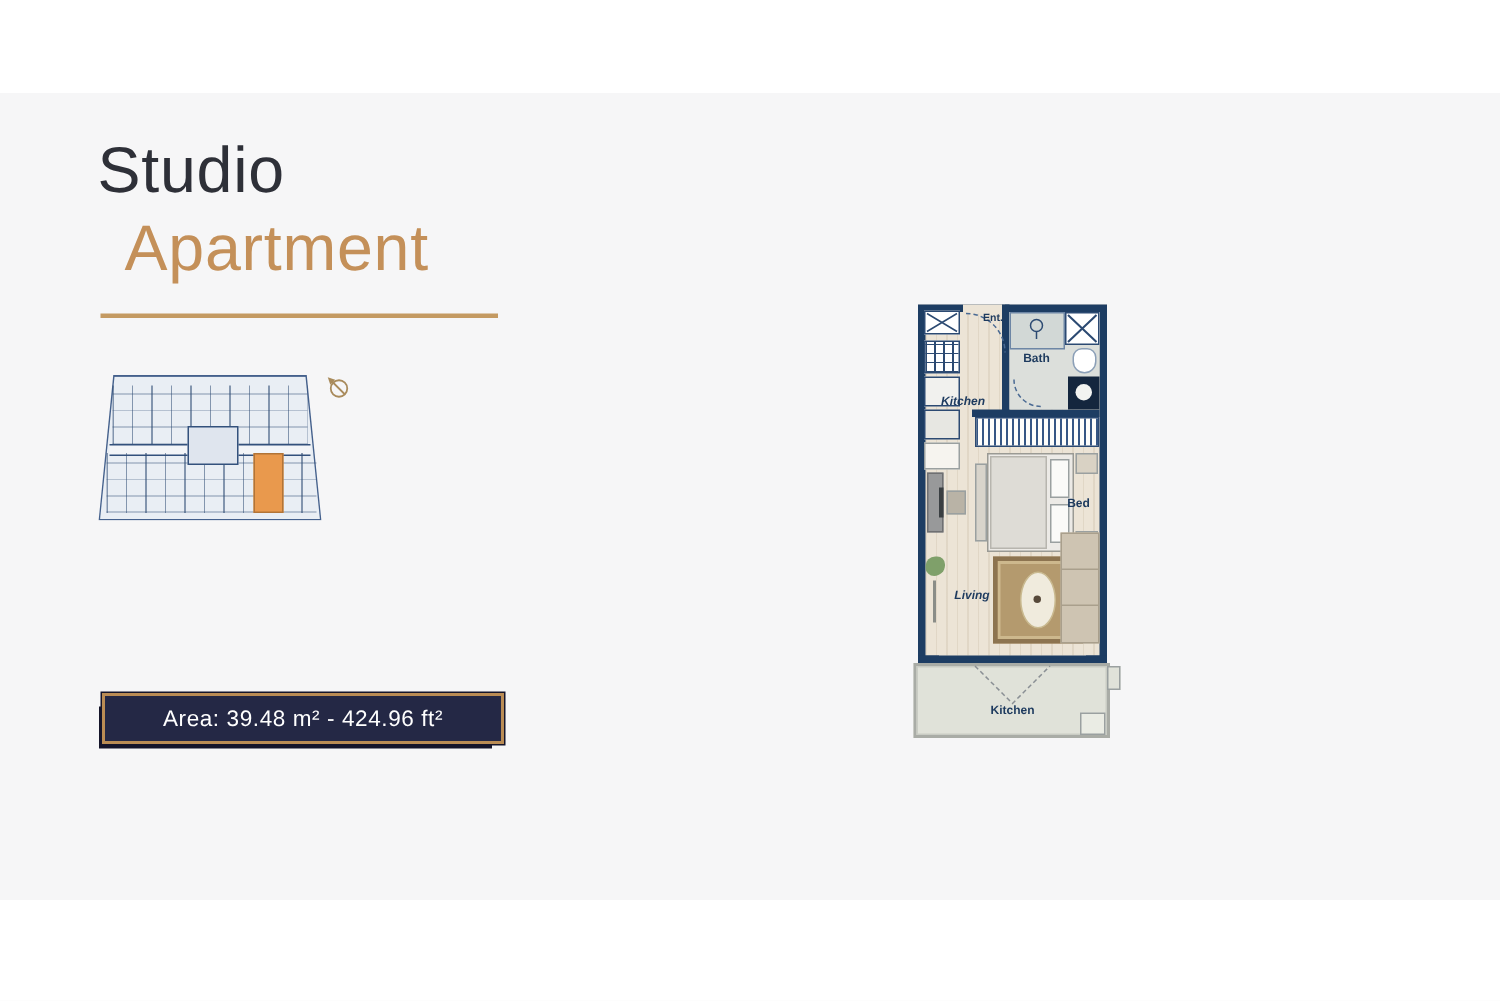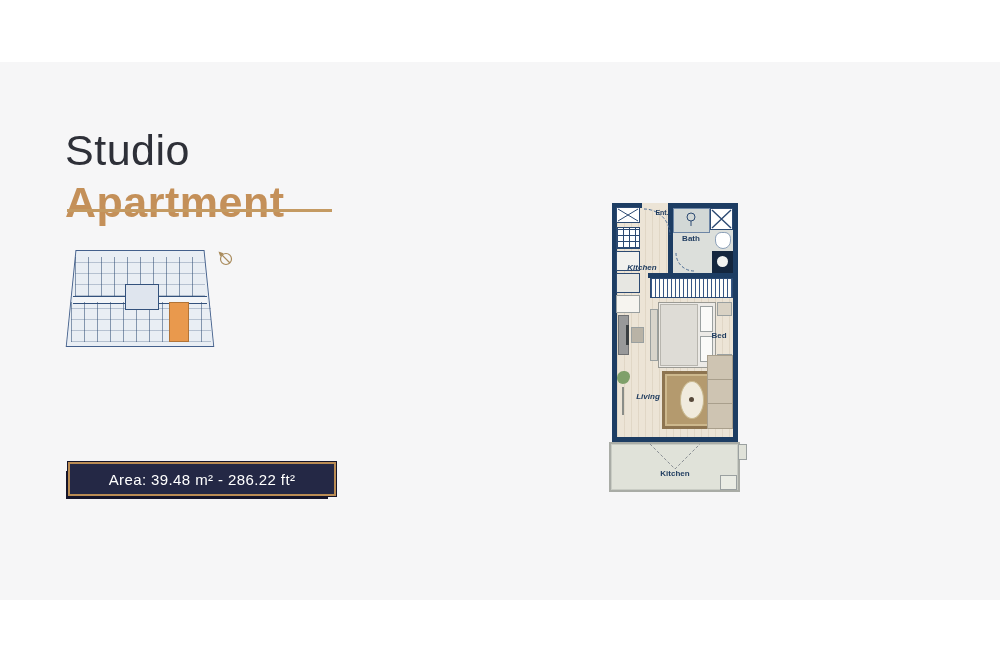--- a/index.html
+++ b/index.html
@@ -3,22 +3,22 @@
 <meta charset="utf-8">
 <style>
   html,body{margin:0;padding:0;background:#ffffff;}
   #stage{position:relative;width:1000px;height:667px;background:#ffffff;overflow:hidden;
          font-family:"Liberation Sans", sans-serif;}
   .abs{position:absolute;}
   
   #band{left:0;top:62px;width:1000px;height:538px;background:#f6f6f7;}
   
   #title{left:65px;top:88px;line-height:1.22;}
-  #title .l1{font-size:43px;font-weight:400;color:#2e3038;letter-spacing:.5px;margin-top:36px;}
-  #title .l2{font-size:43px;font-weight:700;color:#c49059;letter-spacing:.5px;}
+  #title .l1{font-size:43px;font-weight:400;color:#2e3038;letter-spacing:.5px;}
+  #title .l2{font-size:43px;font-weight:400;color:#c49059;letter-spacing:.5px;margin-left:18px;}
   #rule{left:67px;top:209px;width:265px;height:3px;background:#c49a62;}
   
   #keyplan{left:65px;top:250px;width:150px;height:97px;}
   .kp-shape{left:0;top:0;width:150px;height:97px;background:#44608c;
             clip-path:polygon(7% 0,93% 0,99.5% 100%,.5% 100%);}
   .kp-inner{left:1px;top:1px;width:148px;height:95px;background:#e9eef4;
             clip-path:polygon(7% 0,93% 0,99.5% 100%,.5% 100%);}
   .kp-strip{background-image:repeating-linear-gradient(90deg,rgba(47,76,116,.55) 0 1px,transparent 1px 13px),
             repeating-linear-gradient(0deg,rgba(47,76,116,.28) 0 1px,transparent 1px 11px);}
   .kp-top{left:10px;top:7px;width:130px;height:39px;}
@@ -82,21 +82,21 @@
   </div>
   <div class="abs" id="compass">
     <svg width="16" height="16" viewBox="0 0 16 16">
       <circle cx="9" cy="9" r="5.5" fill="none" stroke="#a98b5c" stroke-width="1.2"></circle>
       <line x1="13" y1="13" x2="3" y2="3" stroke="#a98b5c" stroke-width="1.2"></line>
       <path d="M1.5 1.5 L6.5 3.2 L3.2 6.5 Z" fill="#a98b5c"></path>
     </svg>
   </div>
 
   <div class="abs" id="badge">
-    <span>Area: 39.48 m² - 286.22 ft²</span>
+    <span>Area: 39.48 m² - 424.96 ft²</span>
   </div>
 
   <div class="abs" id="plan">
 
     <div class="abs" id="unit"></div>
 
     <div class="abs" style="left:30px;top:0;width:28px;height:6px;background:#ece4d6;"></div>
 
     <div class="abs box" style="left:4px;top:4px;width:24px;height:16px;background:#ffffff;"></div>
     <div class="abs box" style="left:4px;top:24px;width:24px;height:22px;background:#ffffff;

